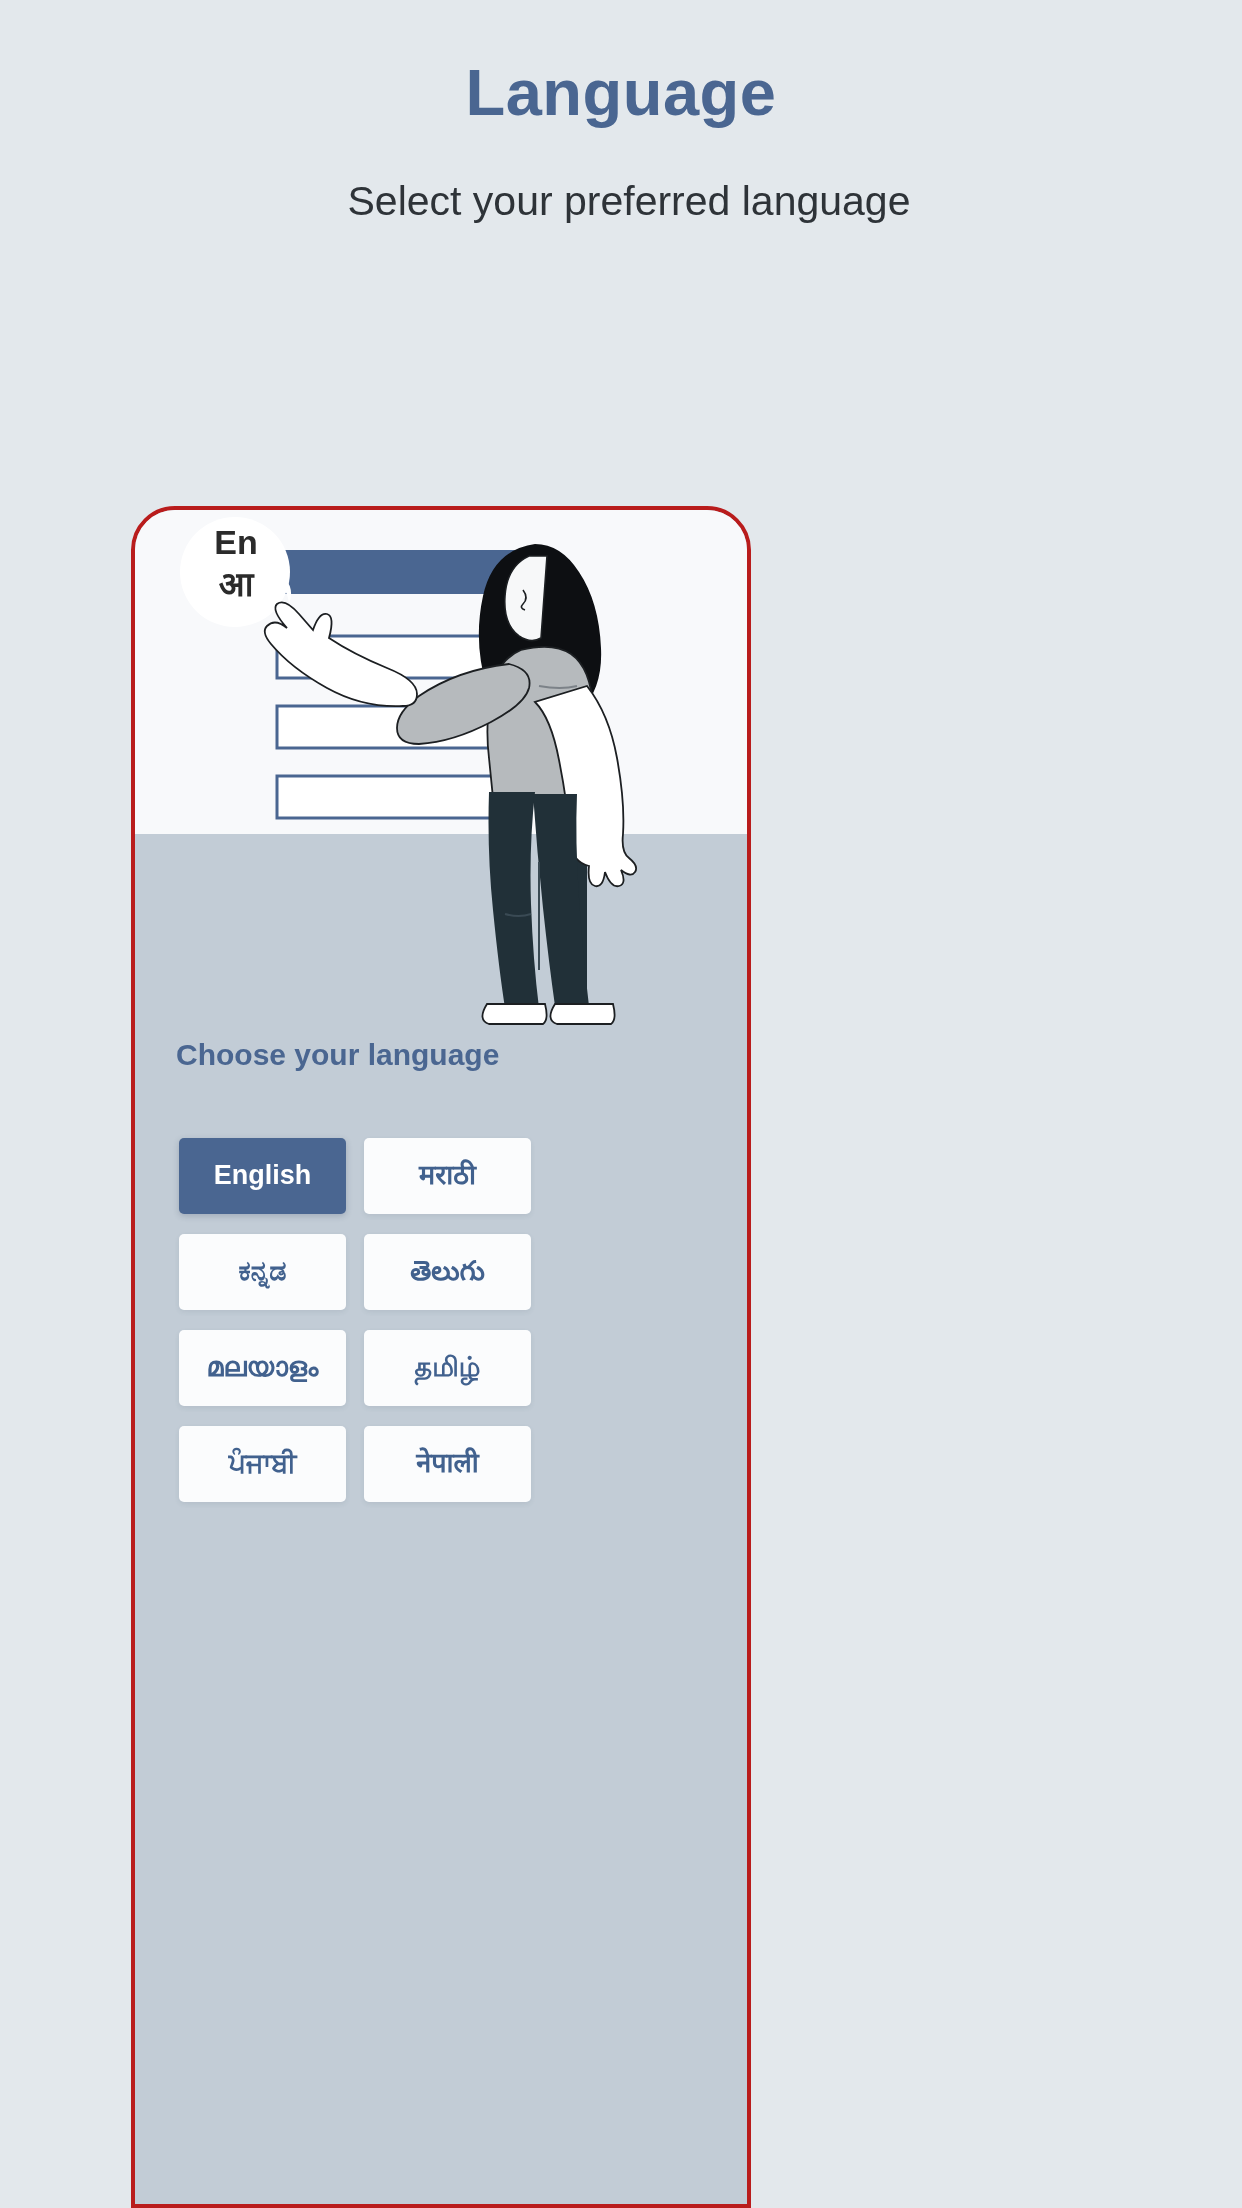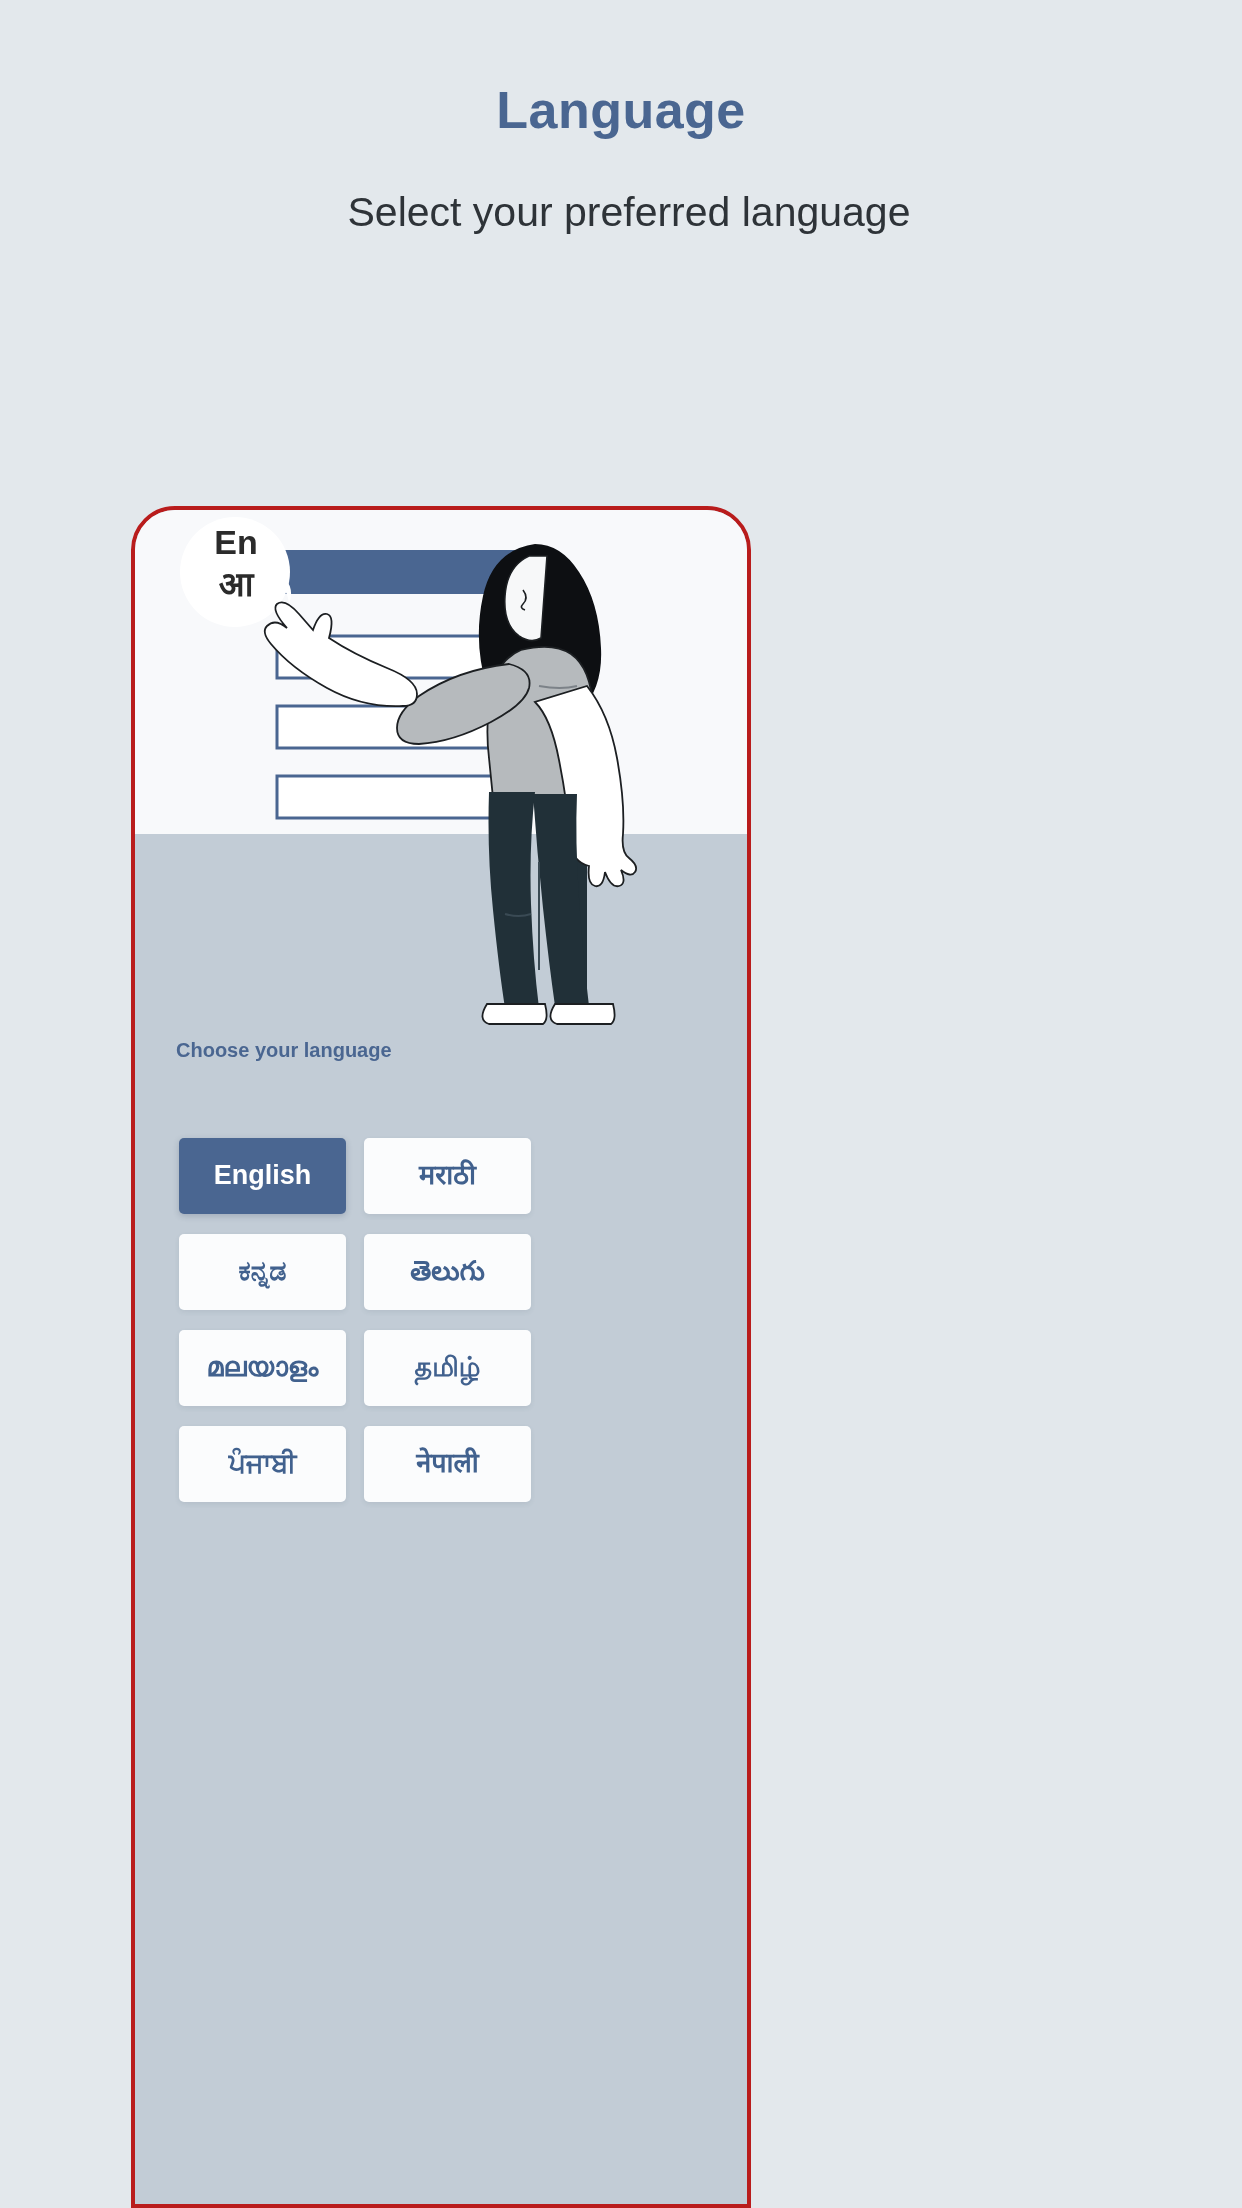--- a/index.html
+++ b/index.html
@@ -11,22 +11,22 @@
   }
   .page {
     position:relative;
     width:1242px; height:2208px;
     background:#e3e8ec;
   }
 
   
   .header { position:absolute; top:0; left:0; width:1242px; text-align:center; }
   .page-title {
-    margin-top:84px;
-    font-size:52px;
+    margin-top:60px;
+    font-size:65px;
     font-weight:bold;
     color:#4a6691;
     letter-spacing:0.5px;
     line-height:1;
   }
   .page-subtitle {
     margin-top:56px;
     font-size:41px;
     font-weight:400;
     color:#2e3338;
@@ -56,21 +56,21 @@
     height:324px;
     background:#f8f9fb;
   }
   .illo-svg { position:absolute; left:0; top:0; width:612px; height:530px; }
 
   
   .choose-label {
     position:absolute;
     left:41px;
     top:530px;
-    font-size:20px;
+    font-size:30px;
     font-weight:bold;
     color:#4a6691;
     line-height:1;
     text-align:right;
   }
 
   
   .lang-grid {
     position:absolute;
     left:44px;

